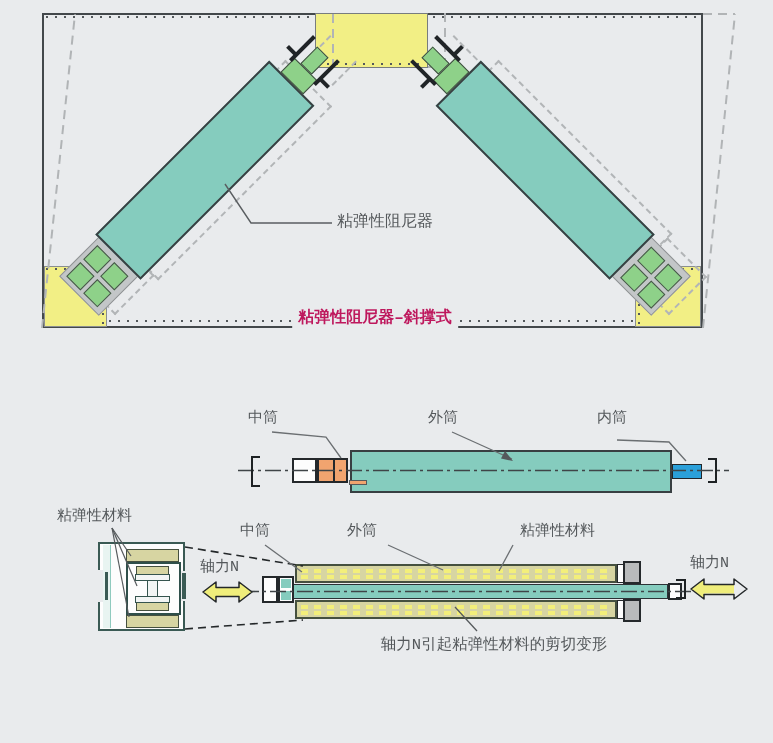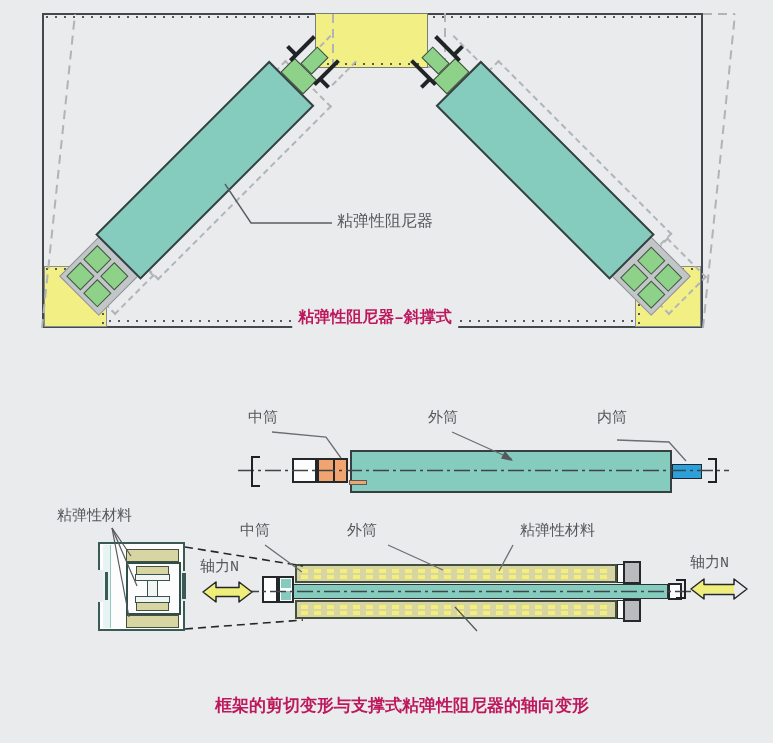--- a/index.html
+++ b/index.html
@@ -145,21 +145,21 @@
   <div class="abs" style="left:623px;top:561px;width:18px;height:23px;background:#b9bbbc;border:2px solid #25292c;box-sizing:border-box;"></div>
   <div class="abs" style="left:623px;top:599px;width:18px;height:23px;background:#b9bbbc;border:2px solid #25292c;box-sizing:border-box;"></div>
   <div class="abs" style="left:668px;top:583px;width:14px;height:17px;background:#fdfdfd;border:2px solid #24282b;box-sizing:border-box;"></div>
 
   <div class="lbl" style="left:57px;top:506px;">粘弹性材料</div>
   <div class="lbl" style="left:240px;top:521px;">中筒</div>
   <div class="lbl" style="left:347px;top:521px;">外筒</div>
   <div class="lbl" style="left:520px;top:521px;">粘弹性材料</div>
   <div class="lbl" style="left:200px;top:557px;">轴力N</div>
   <div class="lbl" style="left:690px;top:553px;">轴力N</div>
-  <div class="cap" style="left:402px;top:694px;transform:translateX(-50%);font-size:17px;">框架的剪切变形与支撑式粘弹性阻尼器的轴向变形</div>
+  <div class="lbl" style="left:494px;top:634px;transform:translateX(-50%);font-size:15.5px;">轴力N引起粘弹性材料的剪切变形</div>
 
   <svg width="773" height="743">
 
     <polyline points="225,184 251,223 332,223" fill="none" stroke="#5a5e61" stroke-width="1.4"></polyline>
 
     <path d="M238,470.5 H729" stroke="#3f4447" stroke-width="1.6" stroke-dasharray="16 4 3 4" fill="none"></path>
     <polyline points="272,432 326,437 341,458" fill="none" stroke="#6b6f72" stroke-width="1.3"></polyline>
     <line x1="452" y1="432" x2="512" y2="459" stroke="#6b6f72" stroke-width="1.3"></line>
     <polygon points="513,461 501,458.5 505,451" fill="#55595c"></polygon>
     <polyline points="617,440 669,442 686,461" fill="none" stroke="#6b6f72" stroke-width="1.3"></polyline>

